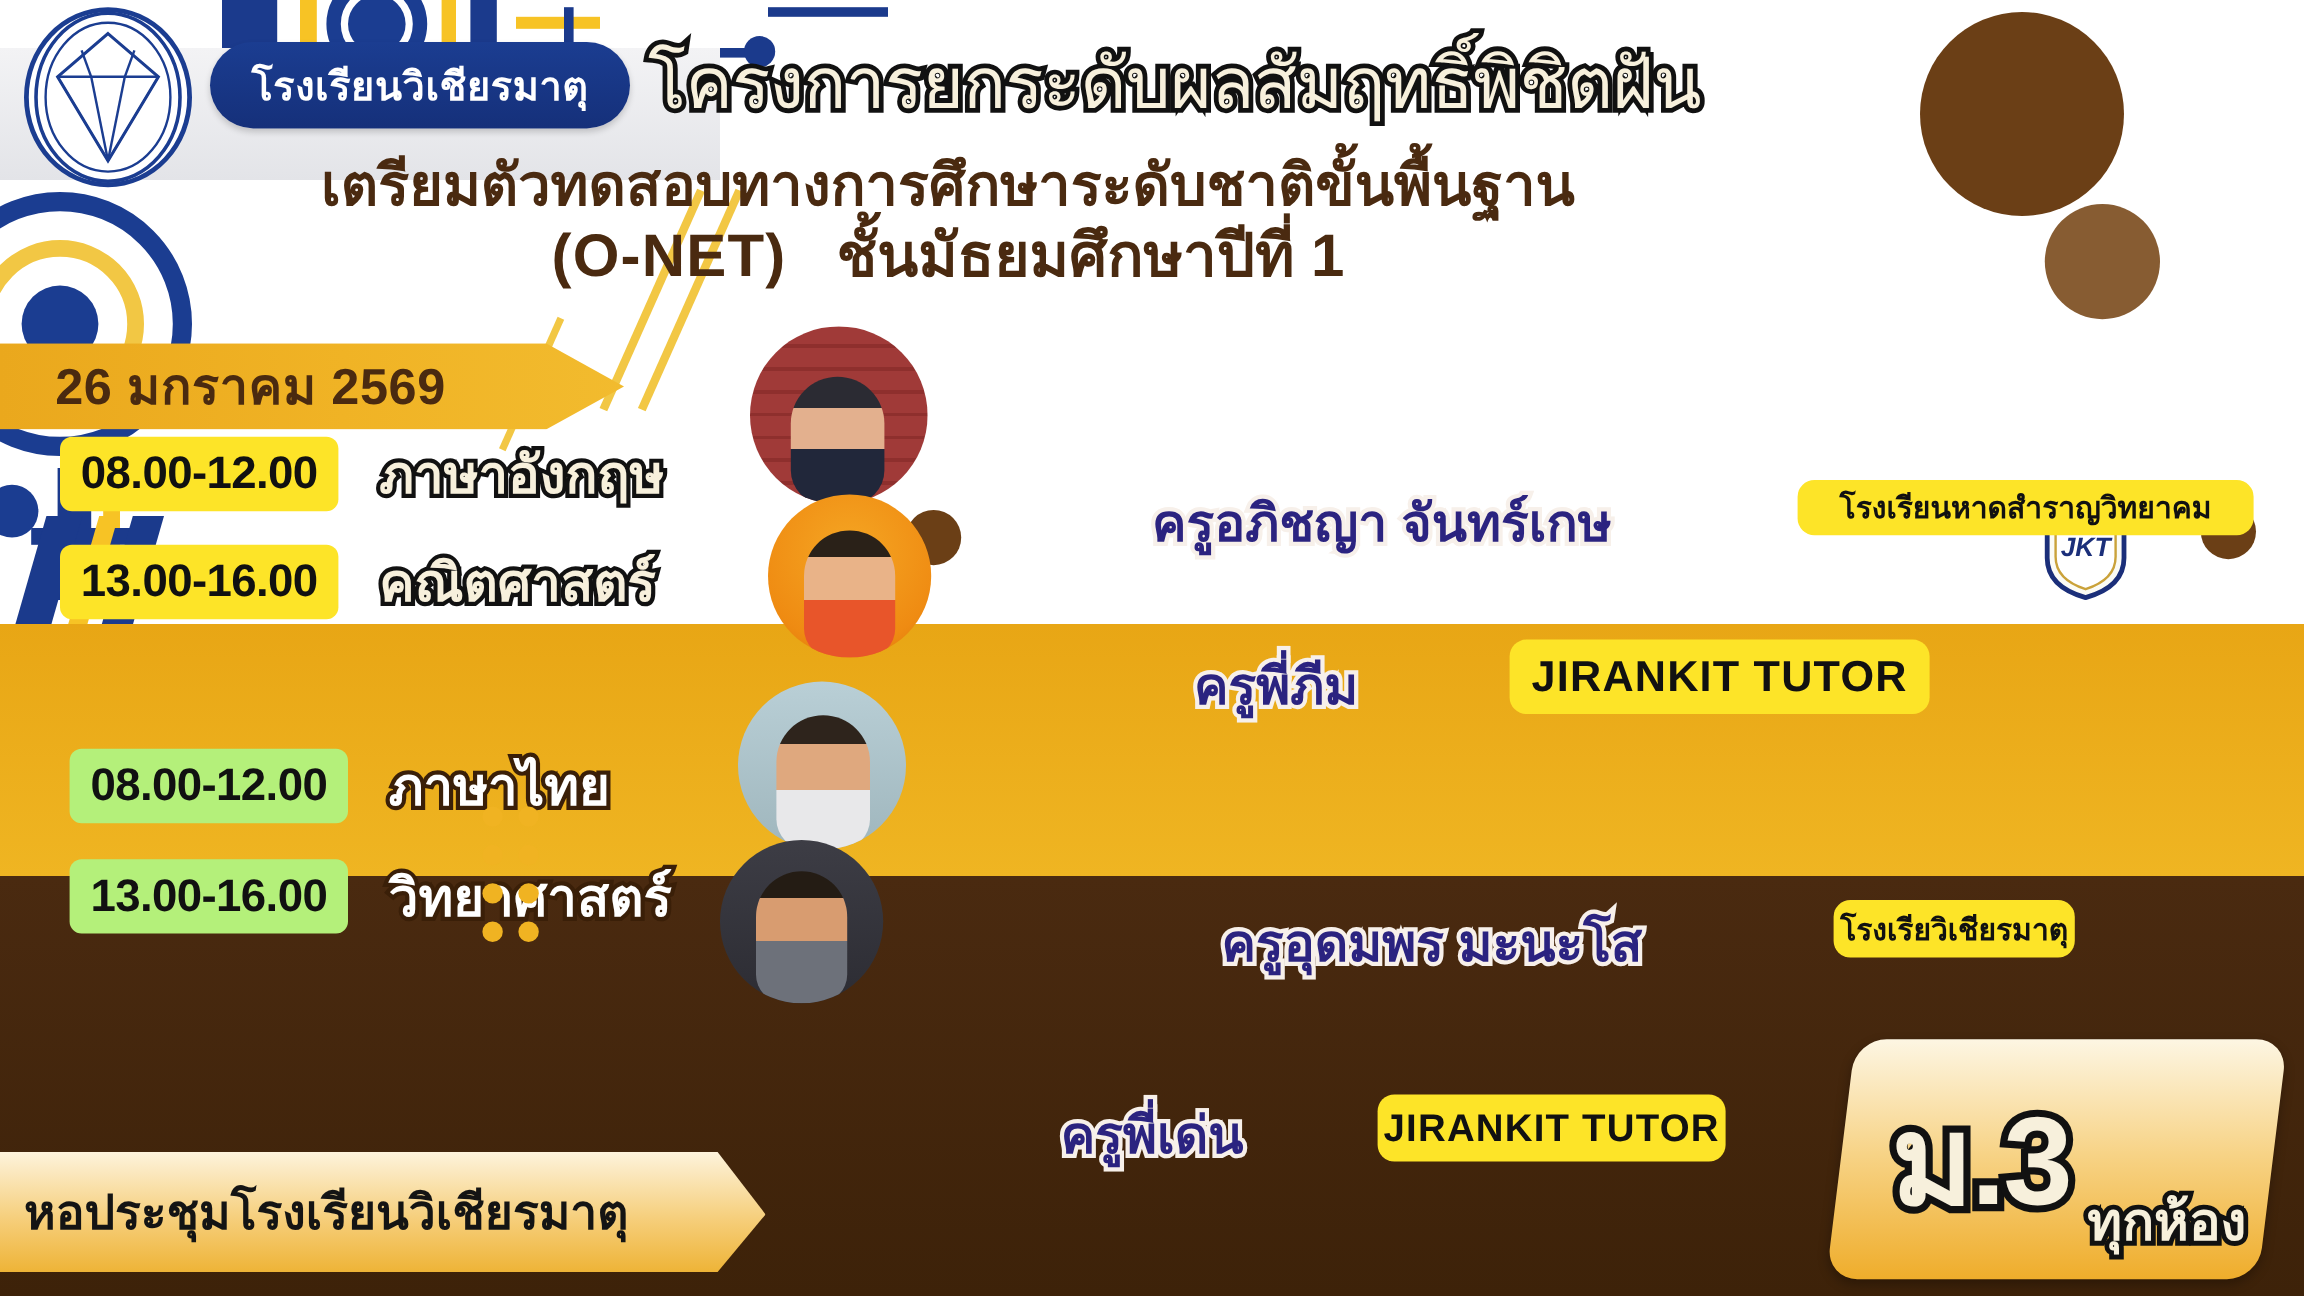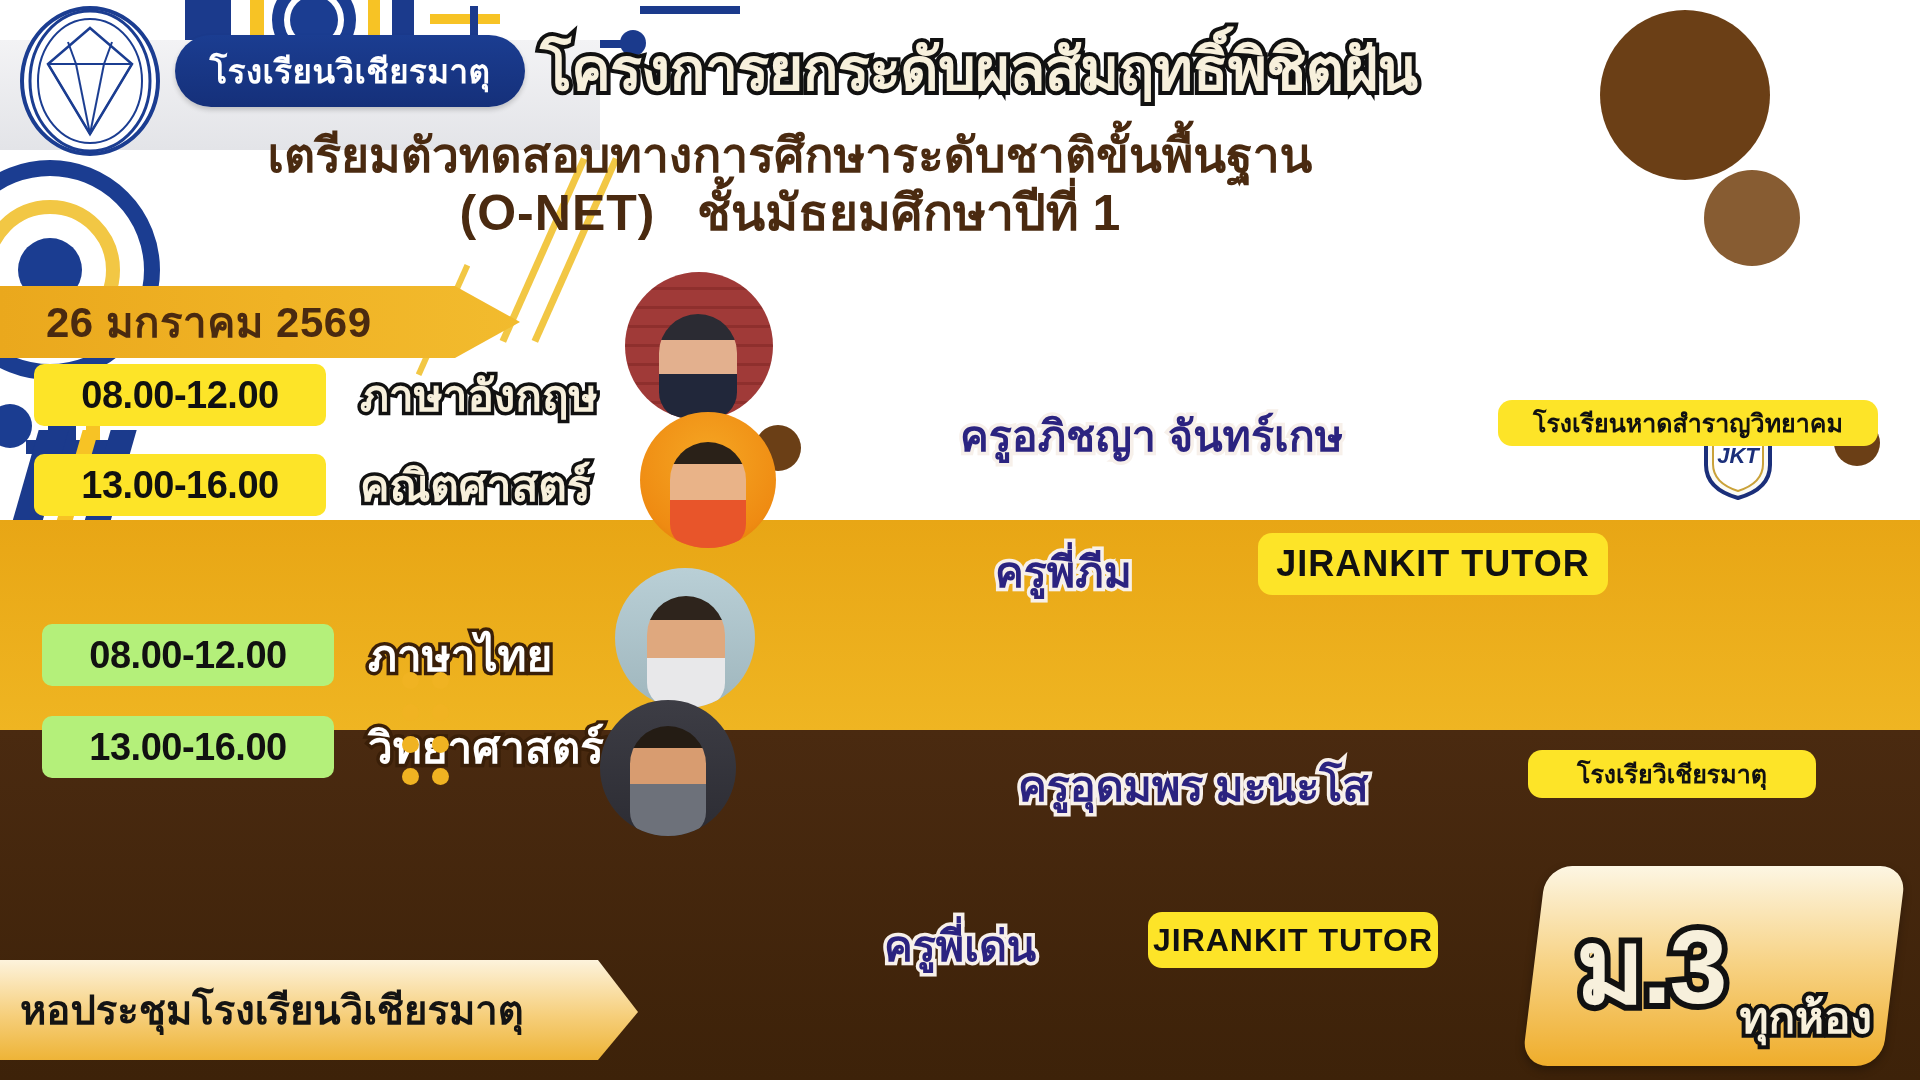--- a/index.html
+++ b/index.html
@@ -42,21 +42,21 @@
     position:absolute; inset:0; border:4px solid #1b3d91; border-radius:50%;
     background:#ffffff;
   }
   .hdr-strip {
     position:absolute; left:0; top:40px; width:600px; height:110px;
     background:linear-gradient(180deg,#f3f3f5 0%,#e3e4e8 100%); z-index:2;
   }
 
   .main-title {
     position:absolute; left:540px; top:22px; z-index:8;
-    font-size:59px; font-weight:bold; color:#f7f0dc; white-space:nowrap;
+    font-size:59px; font-weight:normal; color:#f7f0dc; white-space:nowrap;
     -webkit-text-stroke:8px #111; paint-order:stroke fill;
     letter-spacing:-.5px;
     text-align:center;
   }
 
   .sub-title {
     position:absolute; left:190px; top:130px; width:1200px; z-index:8;
     font-size:48px; font-weight:bold; color:#4a2a10; line-height:1.08;
     text-align:center; white-space:nowrap;
   }
@@ -88,22 +88,22 @@
   }
   .band-brown {
     position:absolute; left:0; top:730px; width:1920px; height:350px;
     background:linear-gradient(180deg,#4a2a10 0%,#3d2209 100%); z-index:1;
   }
 
   .row { position:absolute; display:flex; align-items:center; z-index:5; }
 
   .time-pill {
     display:flex; align-items:center; justify-content:center;
-    height:62px; width:292px; border-radius:10px;
-    font-size:38px; font-weight:bold; color:#111; letter-spacing:-.5px;
+    height:62px; width:232px; border-radius:10px;
+    font-size:38px; font-weight:bold; color:#111; letter-spacing:-.5px;margin-left:16px;
   }
   .pill-yellow { background:#fde428; }
   .pill-green  { background:#b4f07a; }
 
   .subject {
     margin-left:34px; font-size:44px; font-weight:bold;
     color:#f7f0dc; -webkit-text-stroke:7px #111; paint-order:stroke fill;
     white-space:nowrap;
   }
   .subject-w {
@@ -314,21 +314,21 @@
     <div class="dot" style="left:0;top:64px;"></div>
       <div class="dot" style="left:30px;top:64px;"></div>
     <div class="dot" style="left:0;top:96px;"></div>
       <div class="dot" style="left:30px;top:96px;"></div>
   </div>
 
   <div class="avatar av-3"></div>
   <div class="avatar av-4"></div>
 
   <div class="teacher" style="left:975px;top:752px;margin-left:43px;">ครูอุดมพร มะนะโส</div>
-  <div class="org-badge" style="left:1528px;top:750px;width:288px;height:48px;font-size:25px;">โรงเรียวิเชียรมาตุ</div>
+  <div class="org-badge" style="left:1528px;top:750px;width:201px;height:48px;font-size:25px;">โรงเรียวิเชียรมาตุ</div>
 
   <div class="teacher" style="left:884px;top:912px;">ครูพี่เด่น</div>
   <div class="org-badge" style="left:1148px;top:912px;width:290px;height:56px;font-size:32px;letter-spacing:1px;">JIRANKIT TUTOR</div>
 
   <div class="venue">หอประชุมโรงเรียนวิเชียรมาตุ</div>
 
   <div class="grade-card">
     <div class="grade-inner">
       <div class="grade-main">ม.3</div>
       <div class="grade-sub">ทุกห้อง</div>

